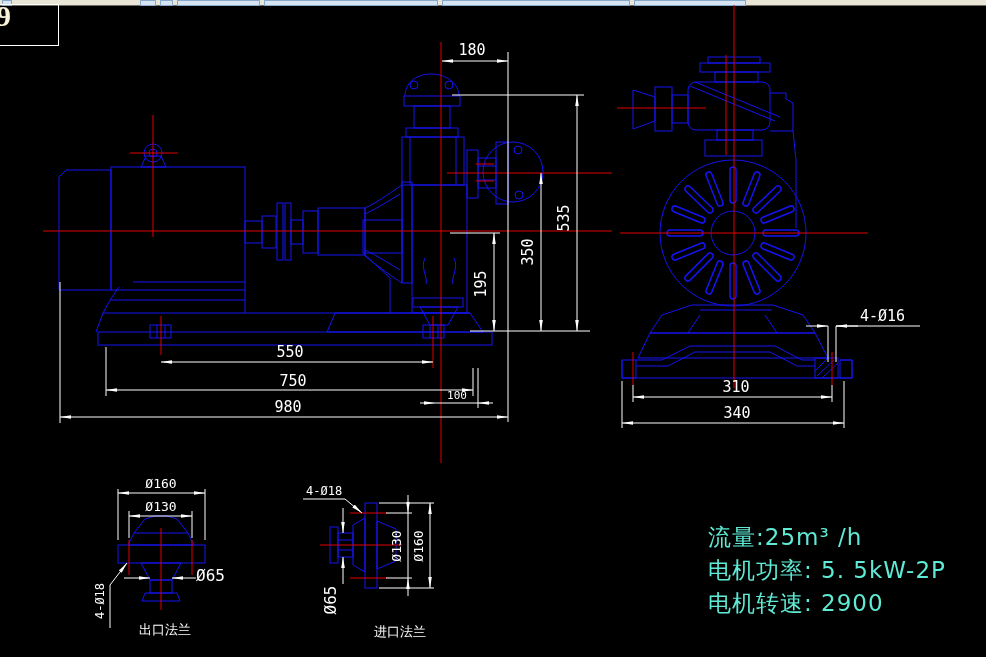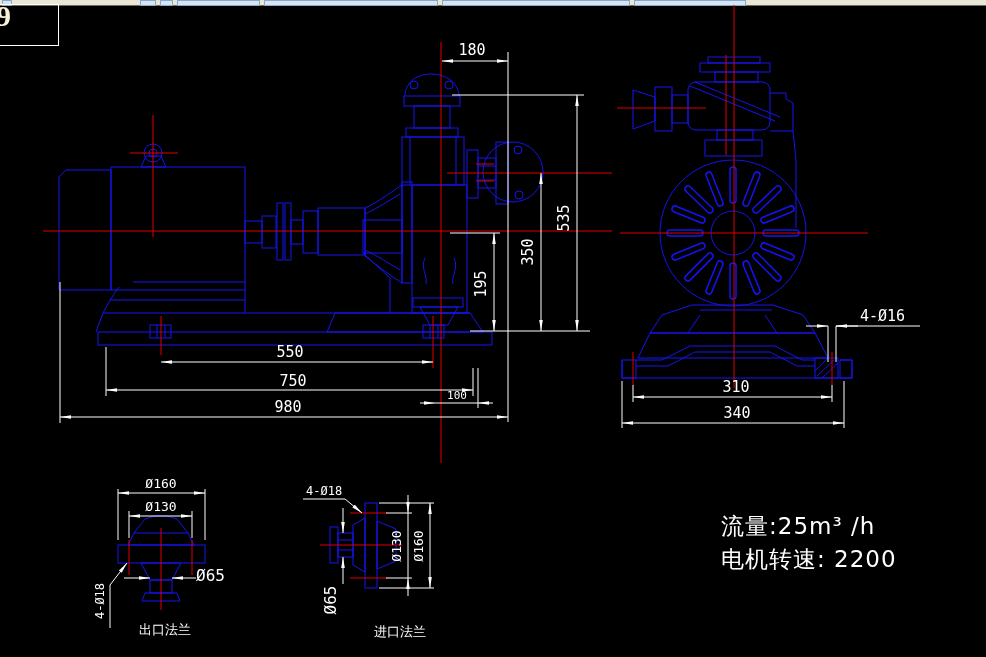--- a/index.html
+++ b/index.html
@@ -17,22 +17,22 @@
   svg{position:absolute;left:0;top:0;}
   .g{stroke:#1414f0;fill:none;stroke-width:1;}
   .g2{stroke:#1414f0;fill:none;stroke-width:7.5;stroke-linecap:round;}
   .g3{stroke:#000;fill:none;stroke-width:4.5;stroke-linecap:round;}
   .r{stroke:#e00000;fill:none;stroke-width:1;}
   .w{stroke:#ffffff;fill:none;stroke-width:1;}
   text{fill:#fff;font-family:"DejaVu Sans Mono",monospace;}
   .t15{font-size:15px;} .t13{font-size:13px;} .t16{font-size:16px;}
   .t12{font-size:12px;} .t11{font-size:11px;}
   .zh{font-family:"DejaVu Sans",sans-serif;font-size:13px;}
-  .specs{position:absolute;left:708px;top:510px;color:#ffffff;
-         font:23px/33px "DejaVu Sans",sans-serif;letter-spacing:1px;margin-left:13px;}
+  .specs{position:absolute;left:708px;top:521px;color:#5eead4;
+         font:23px/33px "DejaVu Sans",sans-serif;letter-spacing:1px;}
 </style>
 </head>
 <body>
 
 <div class="stage">
 
   <div class="strip">
     <div class="seg" style="left:2px;width:10px;"></div>
     <div class="seg" style="left:140px;width:16px;"></div>
     <div class="seg" style="left:160px;width:13px;"></div>
@@ -325,16 +325,17 @@
       <line class="w" x1="379" y1="588" x2="434" y2="588"></line>
       <line class="w" x1="430" y1="503" x2="430" y2="588" marker-start="url(#a)" marker-end="url(#a)"></line>
       <text class="t13" transform="rotate(-90 423 546)" x="423" y="546" text-anchor="middle">Ø160</text>
 
       <text class="zh" x="400" y="636" text-anchor="middle">进口法兰</text>
     </g>
   </svg>
 
   <div class="specs">
     <div>流量:25m³ /h</div>
-    <div>电机转速: 2200</div>
+    <div>电机功率: 5. 5kW-2P</div>
+    <div>电机转速: 2900</div>
   </div>
 
 </div>
 
 </body></html>

